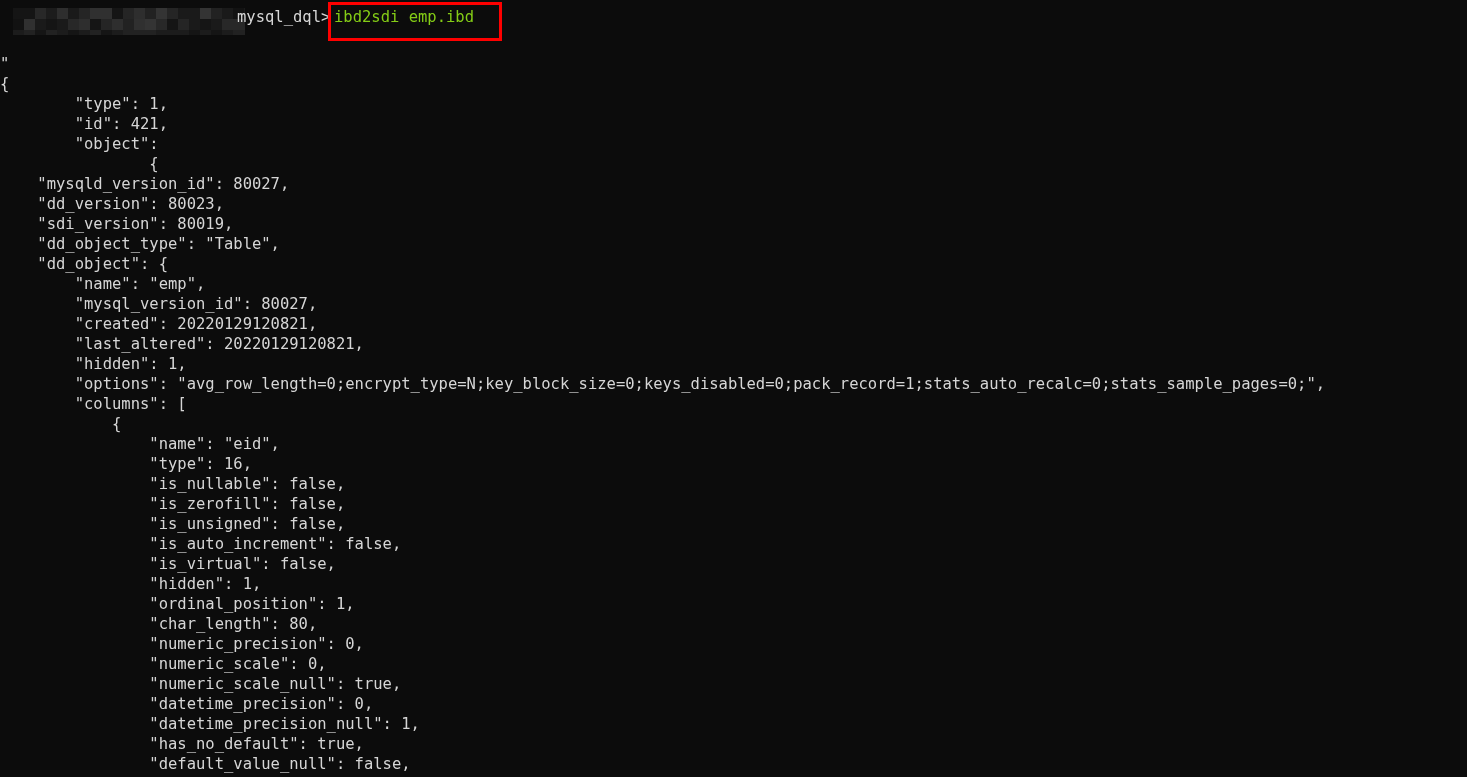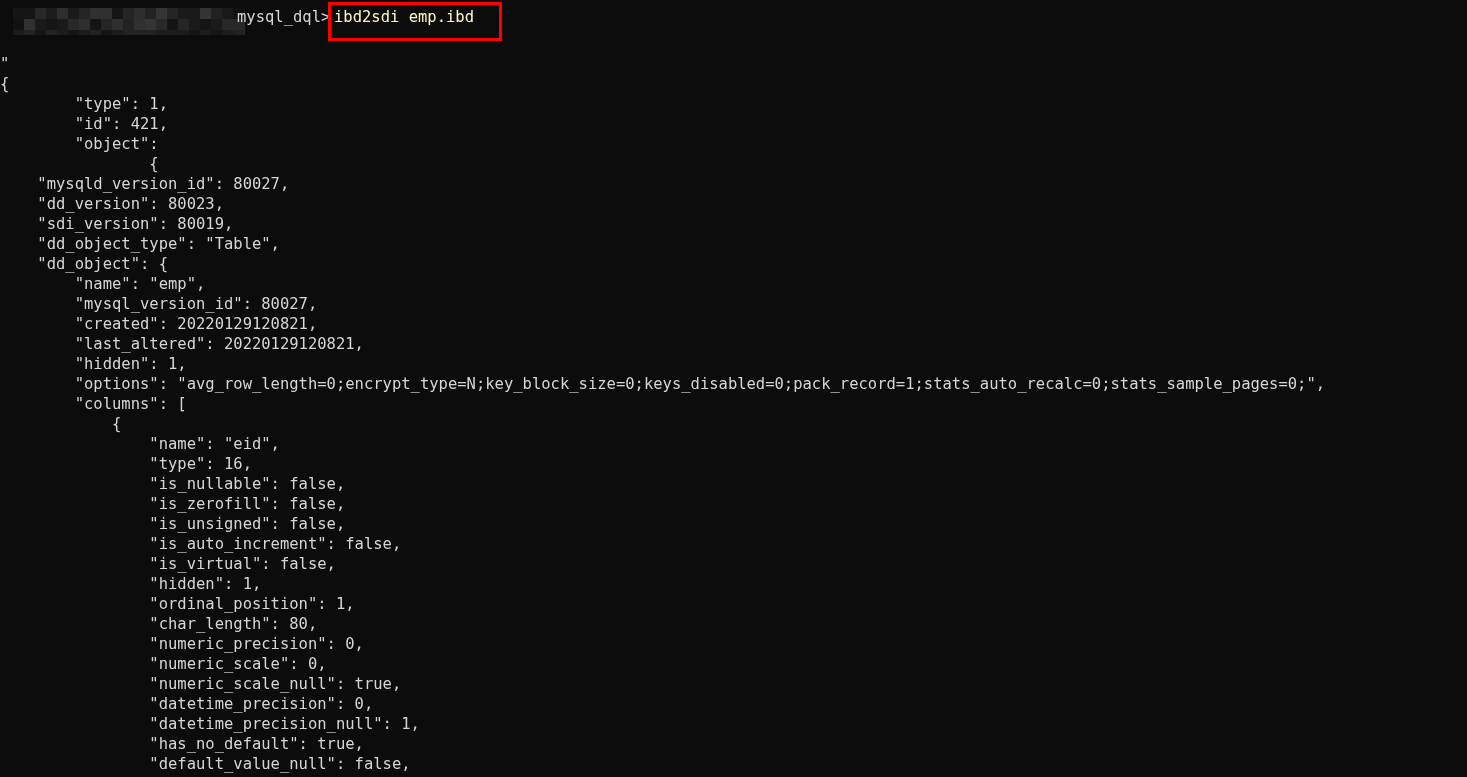--- a/index.html
+++ b/index.html
@@ -67,21 +67,21 @@
     width: 174px;
     height: 39px;
     border: 3px solid #ff0000;
     box-sizing: border-box;
   }
   .cmd-text {
     position: absolute;
     left: 321px;
     top: 0px;
     white-space: pre;
-    color: #fef9c3;
+    color: #84cc16;
   }
 
   
   .clipline {
     position: absolute;
     left: 0px;
     top: 30px;
     height: 16px;
     overflow: hidden;
     white-space: pre;

